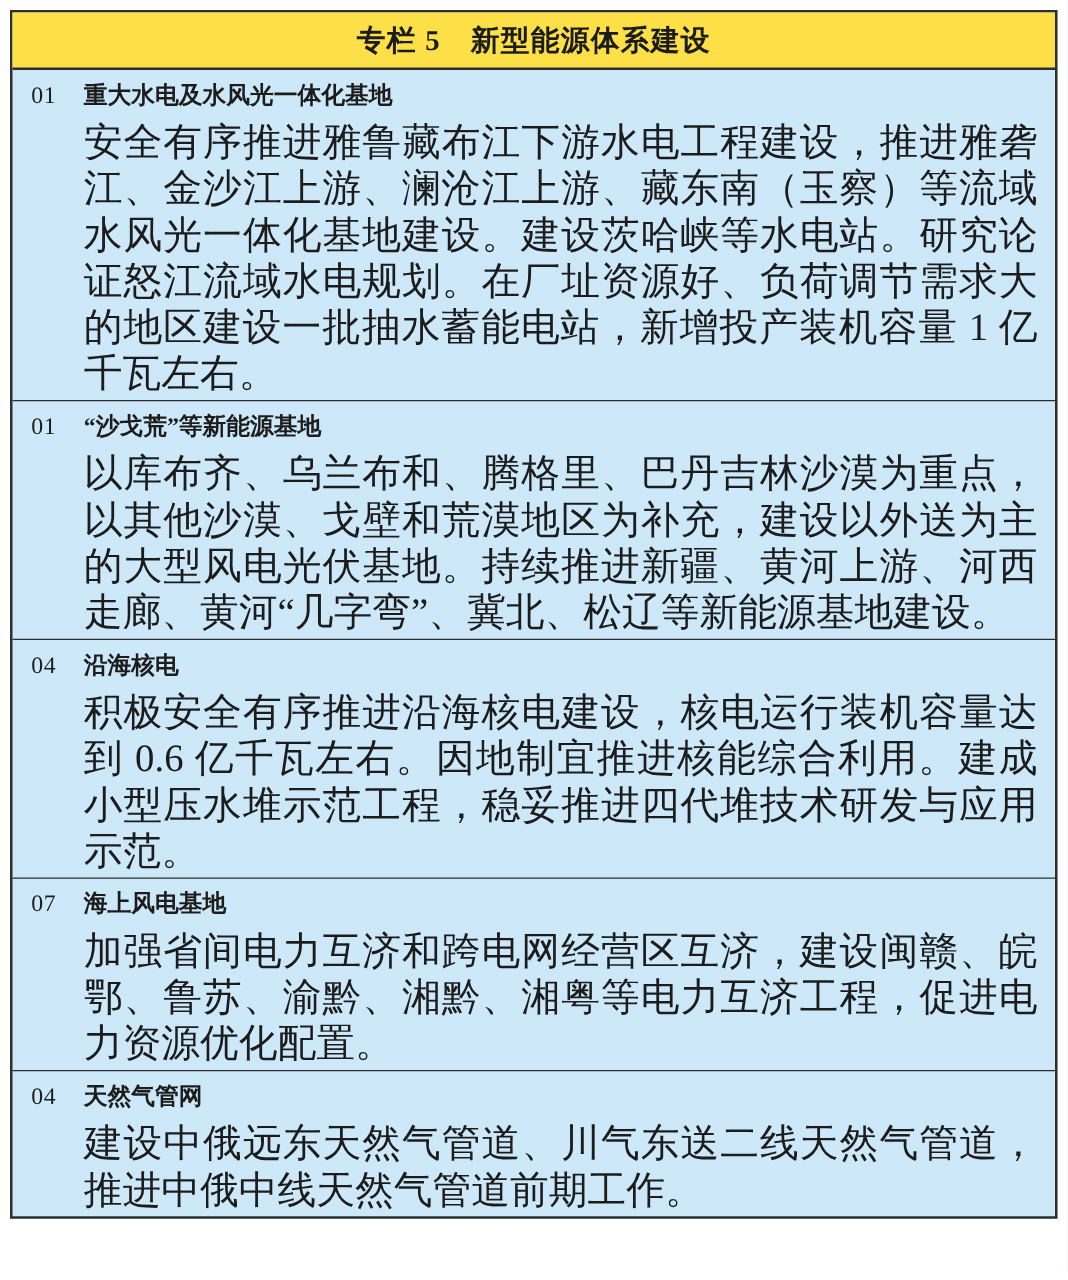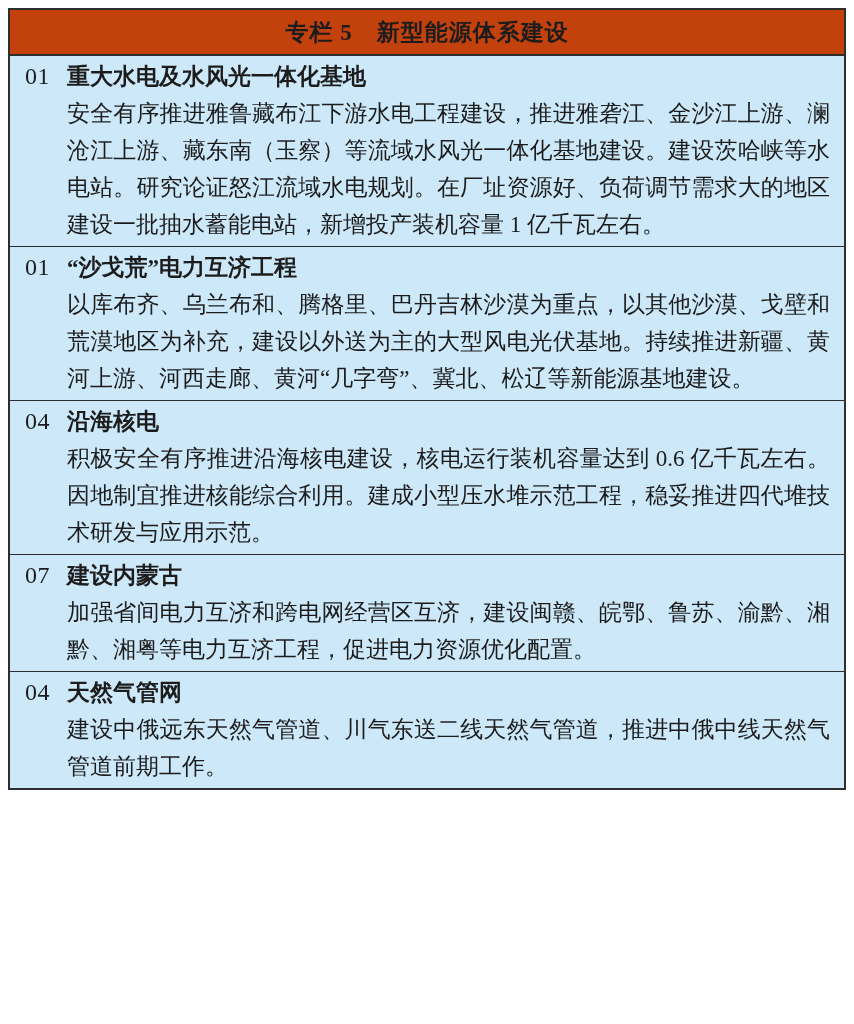--- a/index.html
+++ b/index.html
@@ -35,72 +35,72 @@
     border-top: 1.5px solid #2e2e2e;
   }
   .sec-head {
     display: flex;
     align-items: baseline;
     line-height: 37px;
   }
   .sec-num {
     width: 42px;
     flex: 0 0 42px;
-    font-size: 24px;
+    font-size: 19px;
     letter-spacing: 0.5px;
   }
   .sec-heading {
     flex: 1;
     font-weight: bold;
-    font-size: 23px;
+    font-size: 19px;
   }
   .sec-body {
     margin: 0 0 0 42px;
-    font-size: 23px;
+    font-size: 31px;
     line-height: 37px;
     text-align: justify;
     text-justify: inter-ideograph;
   }
 </style>
 </head>
 <body>
 
 <div class="box" style="background: rgb(205, 233, 249); border-color: rgb(46, 46, 46);">
-  <div class="title-row" style="background: #c2410c; border-bottom-color: rgb(46, 46, 46);">专栏 5　新型能源体系建设</div>
+  <div class="title-row" style="background: #fde047; border-bottom-color: rgb(46, 46, 46);">专栏 5　新型能源体系建设</div>
   <div id="sections-container">
   <div class="section">
     <div class="sec-head">
       <span class="sec-num">01</span>
       <span class="sec-heading">重大水电及水风光一体化基地</span>
     </div>
     <p class="sec-body">安全有序推进雅鲁藏布江下游水电工程建设，推进雅砻江、金沙江上游、澜沧江上游、藏东南（玉察）等流域水风光一体化基地建设。建设茨哈峡等水电站。研究论证怒江流域水电规划。在厂址资源好、负荷调节需求大的地区建设一批抽水蓄能电站，新增投产装机容量 1 亿千瓦左右。</p>
   </div>
 
   <div class="section">
     <div class="sec-head">
       <span class="sec-num">01</span>
-      <span class="sec-heading">“沙戈荒”电力互济工程</span>
+      <span class="sec-heading">“沙戈荒”等新能源基地</span>
     </div>
     <p class="sec-body">以库布齐、乌兰布和、腾格里、巴丹吉林沙漠为重点，以其他沙漠、戈壁和荒漠地区为补充，建设以外送为主的大型风电光伏基地。持续推进新疆、黄河上游、河西走廊、黄河“几字弯”、冀北、松辽等新能源基地建设。</p>
   </div>
 
 
   <div class="section">
     <div class="sec-head">
       <span class="sec-num">04</span>
       <span class="sec-heading">沿海核电</span>
     </div>
     <p class="sec-body">积极安全有序推进沿海核电建设，核电运行装机容量达到 0.6 亿千瓦左右。因地制宜推进核能综合利用。建成小型压水堆示范工程，稳妥推进四代堆技术研发与应用示范。</p>
   </div>
 
 
   <div class="section">
     <div class="sec-head">
       <span class="sec-num">07</span>
-      <span class="sec-heading">建设内蒙古</span>
+      <span class="sec-heading">海上风电基地</span>
     </div>
     <p class="sec-body">加强省间电力互济和跨电网经营区互济，建设闽赣、皖鄂、鲁苏、渝黔、湘黔、湘粤等电力互济工程，促进电力资源优化配置。</p>
   </div>
 
   <div class="section">
     <div class="sec-head">
       <span class="sec-num">04</span>
       <span class="sec-heading">天然气管网</span>
     </div>
     <p class="sec-body">建设中俄远东天然气管道、川气东送二线天然气管道，推进中俄中线天然气管道前期工作。</p>

